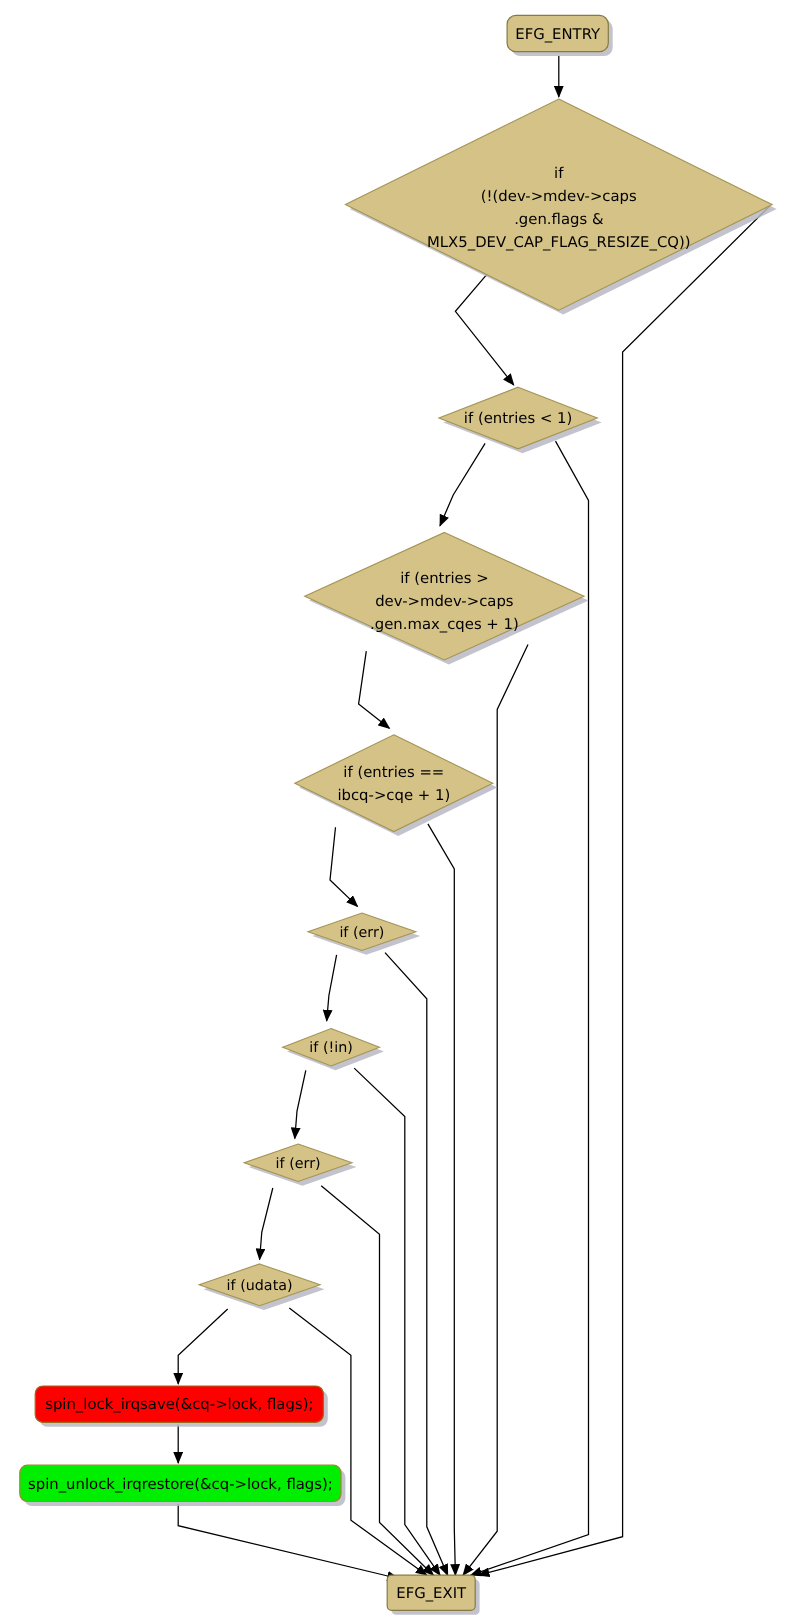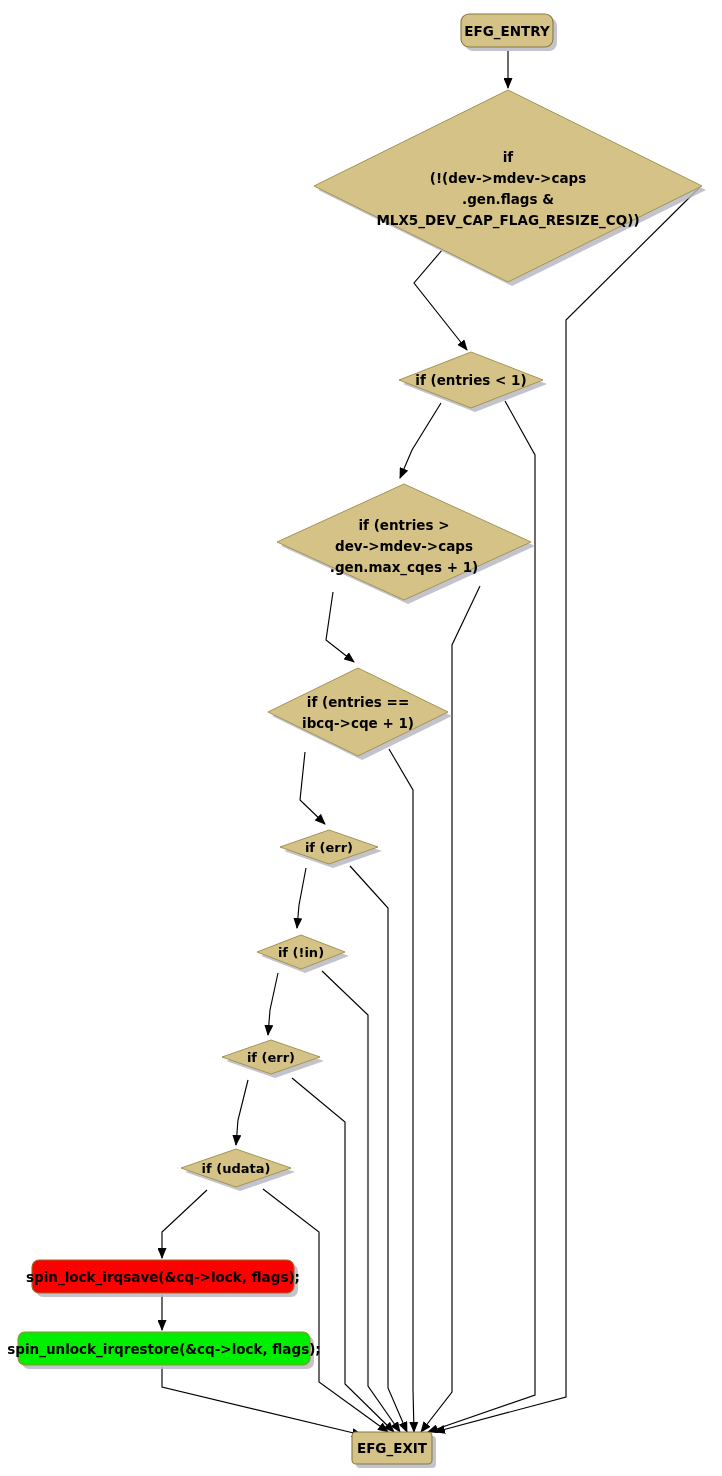--- a/index.html
+++ b/index.html
@@ -10,21 +10,20 @@
   body {
     width: 722px;
     height: 1476px;
     font-family: "DejaVu Sans", sans-serif;
     overflow: hidden;
   }
   #cfg-root {
     position: relative;
     width: 612px;
     height: 1476px;
-    font-weight: bold;
   }
   svg#cfg-canvas {
     display: block;
     width: 722px;
     height: 1476px;
   }
   .node-text {
     font-family: "DejaVu Sans", sans-serif;
     font-size: 13.5px;
     fill: #000000;

